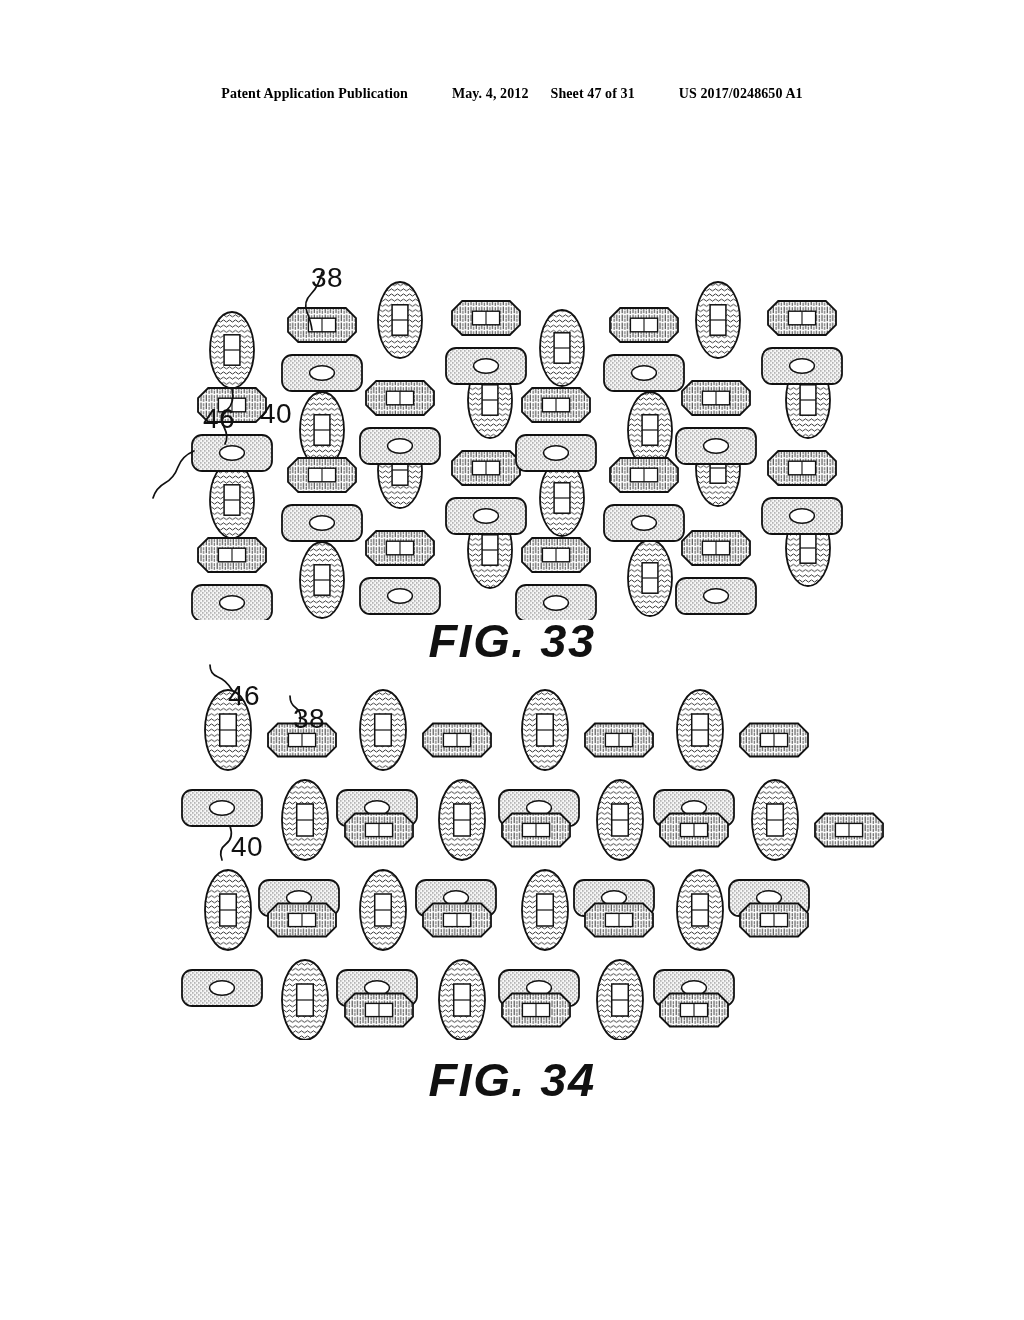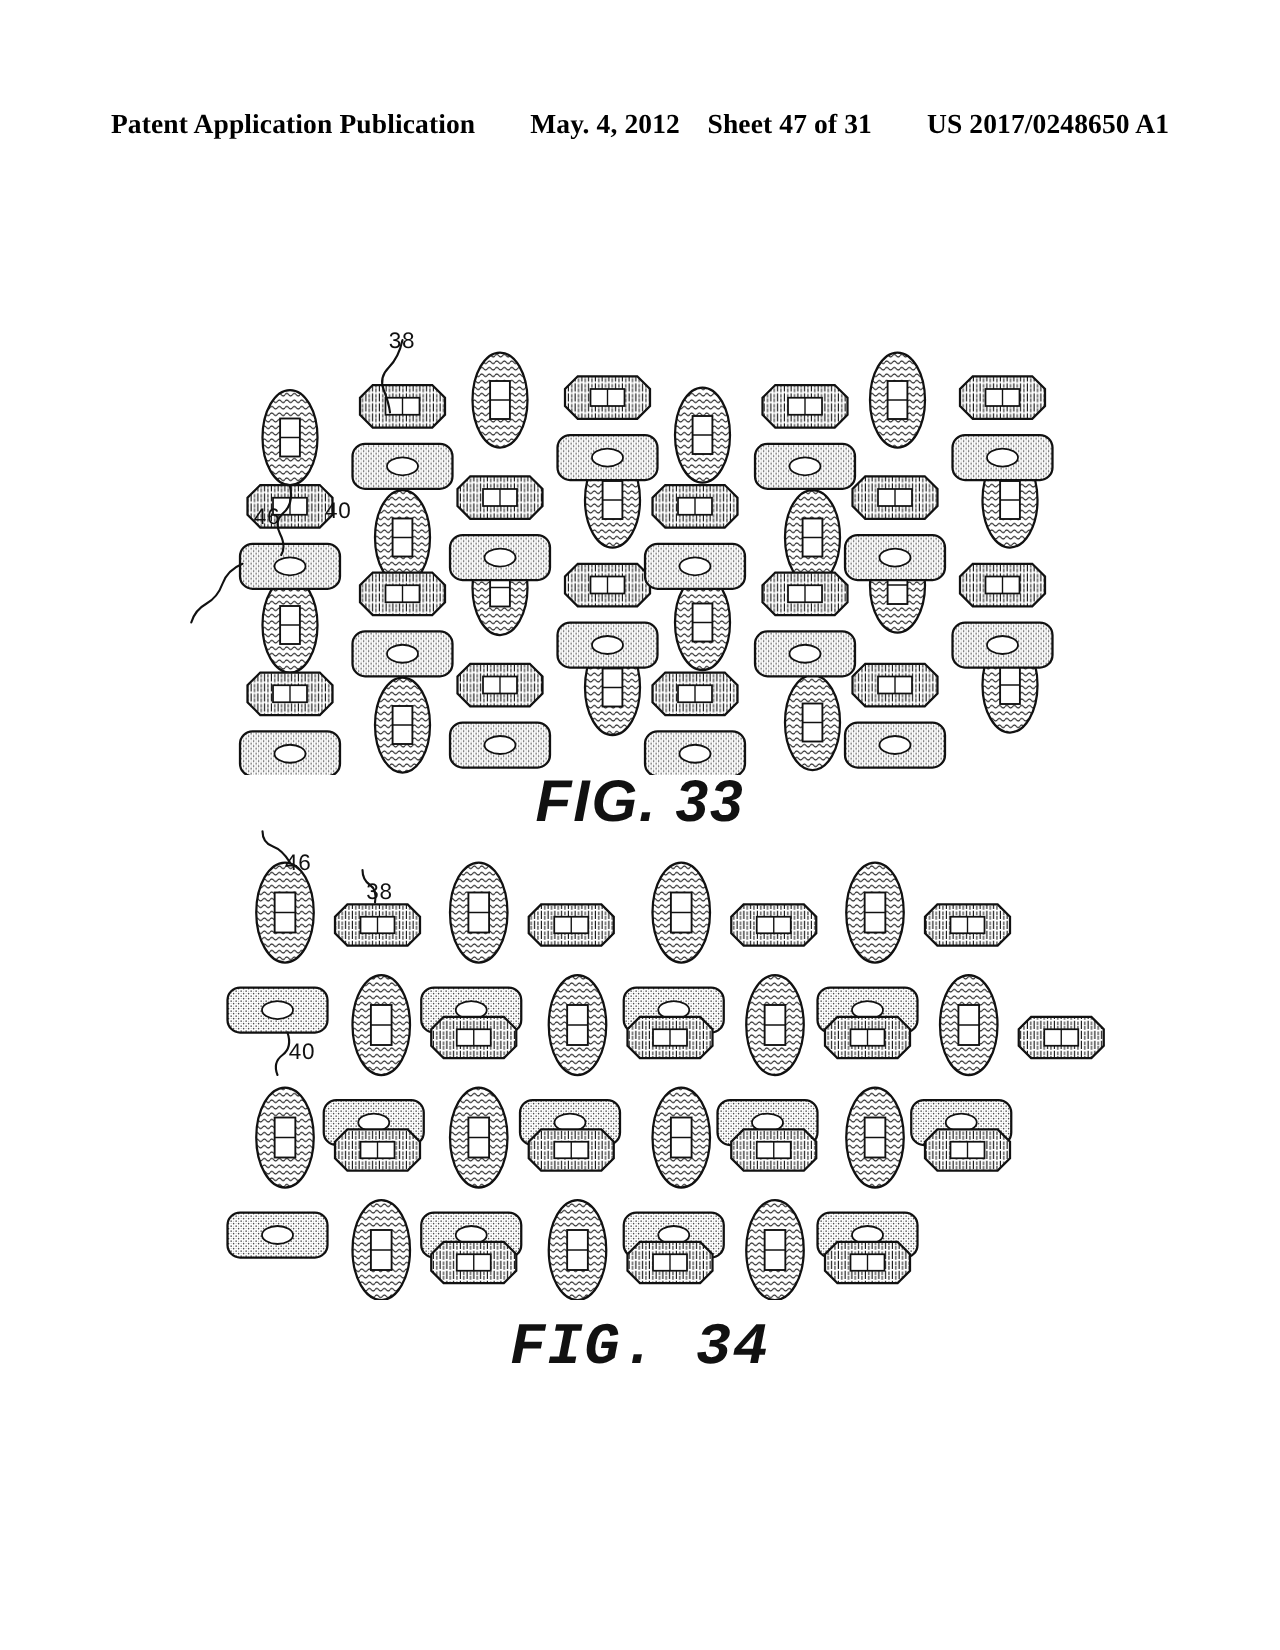--- a/index.html
+++ b/index.html
@@ -25,21 +25,21 @@
     width: 1024px;
     height: 26px;
     display: flex;
     justify-content: center;
     align-items: baseline;
     white-space: nowrap;
   }
   #page-header span {
     font-family: "Liberation Serif", serif;
     font-weight: bold;
-    font-size: 22px;
+    font-size: 14px;
     letter-spacing: 0.1px;
   }
   .hdr-gap-a { display: inline-block; width: 44px; }
   .hdr-gap-b { display: inline-block; width: 22px; }
   .hdr-gap-c { display: inline-block; width: 44px; }
 
   
   .fig-canvas {
     position: absolute;
     left: 0;
@@ -61,27 +61,27 @@
     width: 1024px;
     text-align: center;
     font-family: "Liberation Sans", sans-serif;
     font-weight: bold;
     font-style: italic;
     font-size: 47px;
     letter-spacing: 1.5px;
     color: #111;
   }
   #fig33-caption { top: 613px; }
-  #fig34-caption { top: 1052px; font-family: Liberation Mono, monospace; }
+  #fig34-caption { top: 1052px; }
 
   
   .ref-label {
     position: absolute;
     font-family: "Liberation Sans", sans-serif;
-    font-size: 18px;
+    font-size: 28px;
     font-weight: 400;
     color: #111;
     letter-spacing: 0.5px;
   }
 </style>
 </head>
 <body>
 
 <div id="page-header">
   <span>Patent Application Publication</span>

